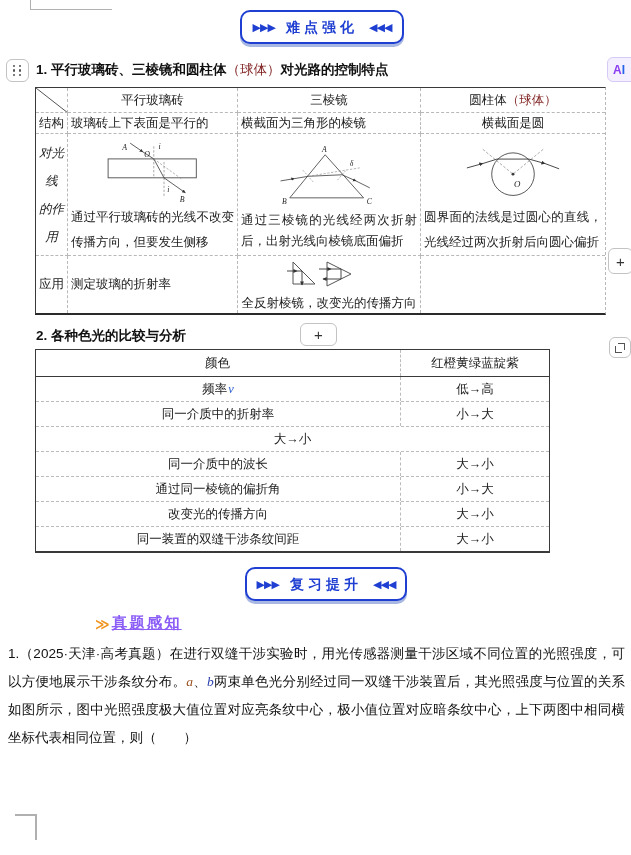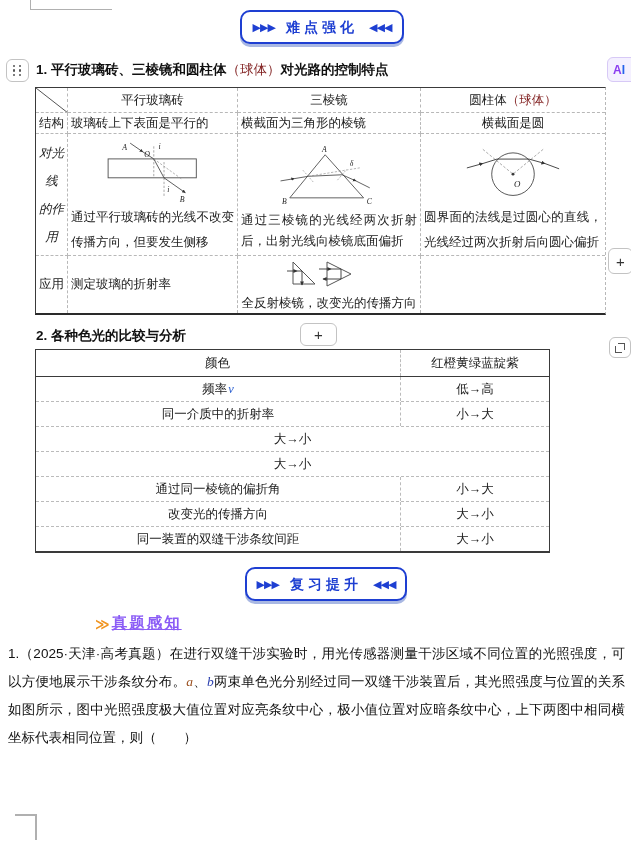--- a/index.html
+++ b/index.html
@@ -270,20 +270,23 @@
   <div class="t2row">
     <div class="c1">
         <span>同一介质中的折射率</span>
       </div>
     <div class="c2">小→大</div>
   </div>
   <div class="t2row">
     <div class="c2">大→小</div>
   </div>
   <div class="t2row">
+    <div class="c1">
+        <span>同一介质中的波长</span>
+      </div>
     <div class="c2">大→小</div>
   </div>
   <div class="t2row">
     <div class="c1">
         <span>通过同一棱镜的偏折角</span>
       </div>
     <div class="c2">小→大</div>
   </div>
   <div class="t2row">
     <div class="c1">

